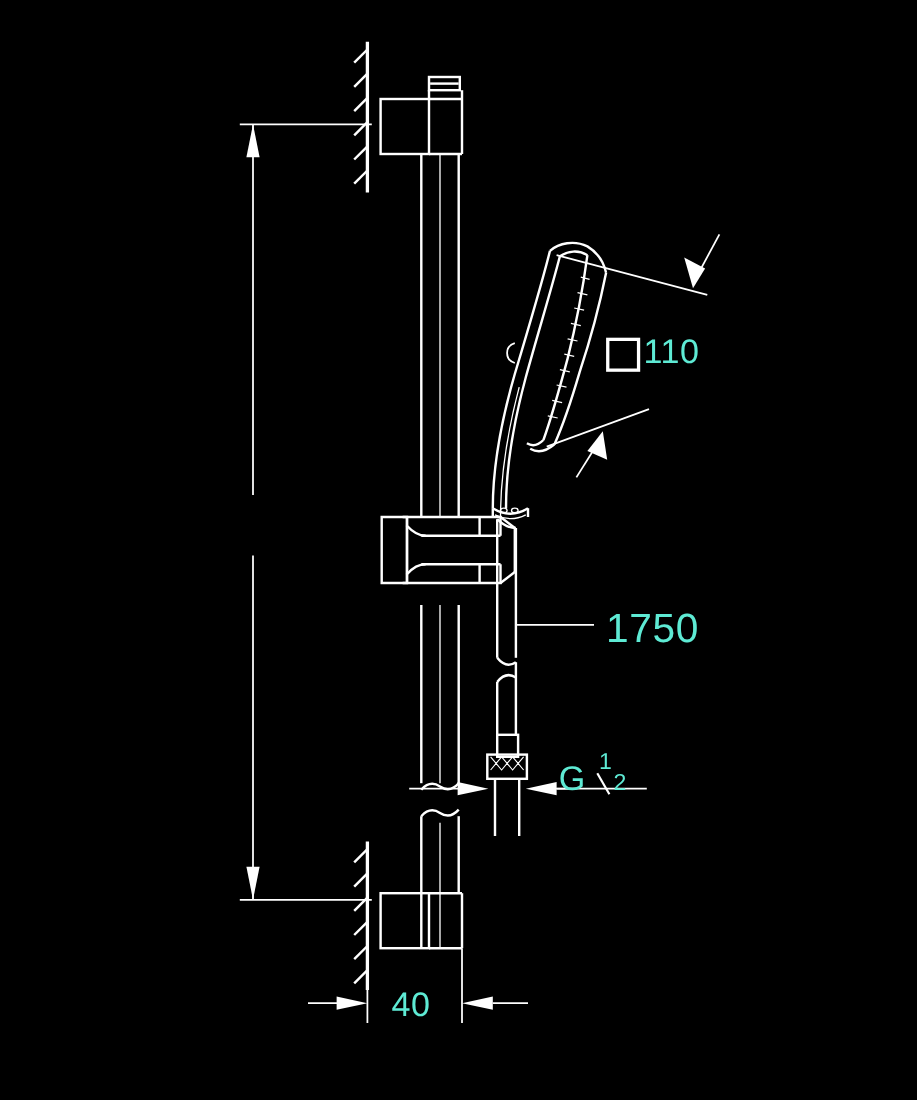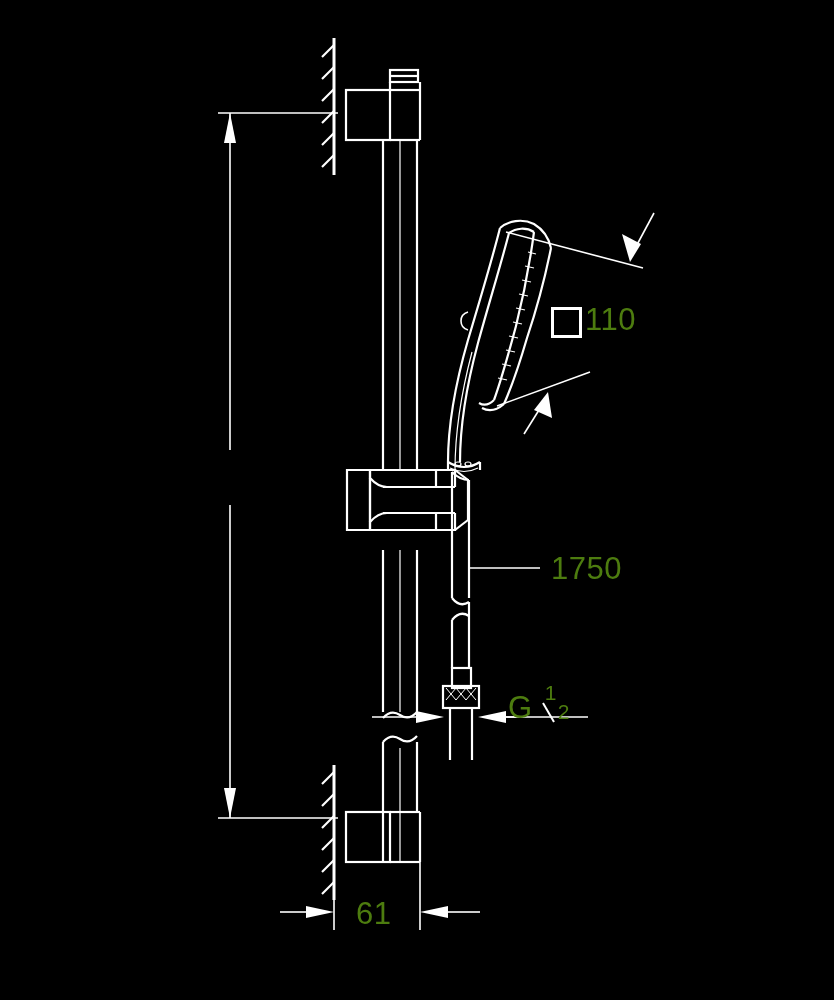--- a/index.html
+++ b/index.html
@@ -1,22 +1,22 @@
 <!DOCTYPE html>
 <html><head>
 <meta charset="utf-8">
 <style>
   html,body{margin:0;padding:0;background:#000;}
   body{width:834px;height:1000px;overflow:hidden;font-family:"Liberation Sans",sans-serif;}
   #stage{position:relative;width:834px;height:1000px;background:#000;}
   svg#drawing{position:absolute;left:0;top:0;width:834px;height:1000px;display:block;}
-  .dimtext{position:absolute;color:#4d7c0f;font-family:"Liberation Sans",sans-serif;white-space:nowrap;}
+  .dimtext{position:absolute;color:#5eead4;font-family:"Liberation Sans",sans-serif;white-space:nowrap;}
   #label-470-620{left:148px;top:455px;font-size:31px;letter-spacing:0.5px;}
   #label-110{left:585px;top:302px;font-size:31px;letter-spacing:0.5px;}
-  #label-1750{left:551px;top:551px;font-size:31px;letter-spacing:0.5px;}
+  #label-1750{left:551px;top:551px;font-size:37px;letter-spacing:0.5px;}
   #label-61{left:356px;top:896px;font-size:31px;letter-spacing:0.5px;}
   #label-g12{left:508px;top:690px;font-size:31px;letter-spacing:0.5px;display:flex;align-items:flex-start;}
   #label-g12 .frac{display:inline-block;position:relative;width:40px;height:36px;margin-left:6px;}
   #label-g12 .frac .num{position:absolute;left:6px;top:-9px;font-size:21px;}
   #label-g12 .frac .bar{position:absolute;left:4px;top:12px;width:22px;height:2px;background:#fff;transform:rotate(60deg);transform-origin:left center;}
   #label-g12 .frac .den{position:absolute;left:19px;top:10px;font-size:21px;}
   #sq-110{position:absolute;left:551px;top:307px;width:25px;height:25px;border:3px solid #fff;}
 </style>
 </head>
 <body>
@@ -235,15 +235,15 @@
 
   <div class="dimtext" id="label-g12">
     <span>G</span>
     <span class="frac">
       <span class="num">1</span>
       <span class="bar"></span>
       <span class="den">2</span>
     </span>
   </div>
 
-  <div class="dimtext" id="label-61">61</div>
+  <div class="dimtext" id="label-61">40</div>
 
 </div>
 
 </body></html>

